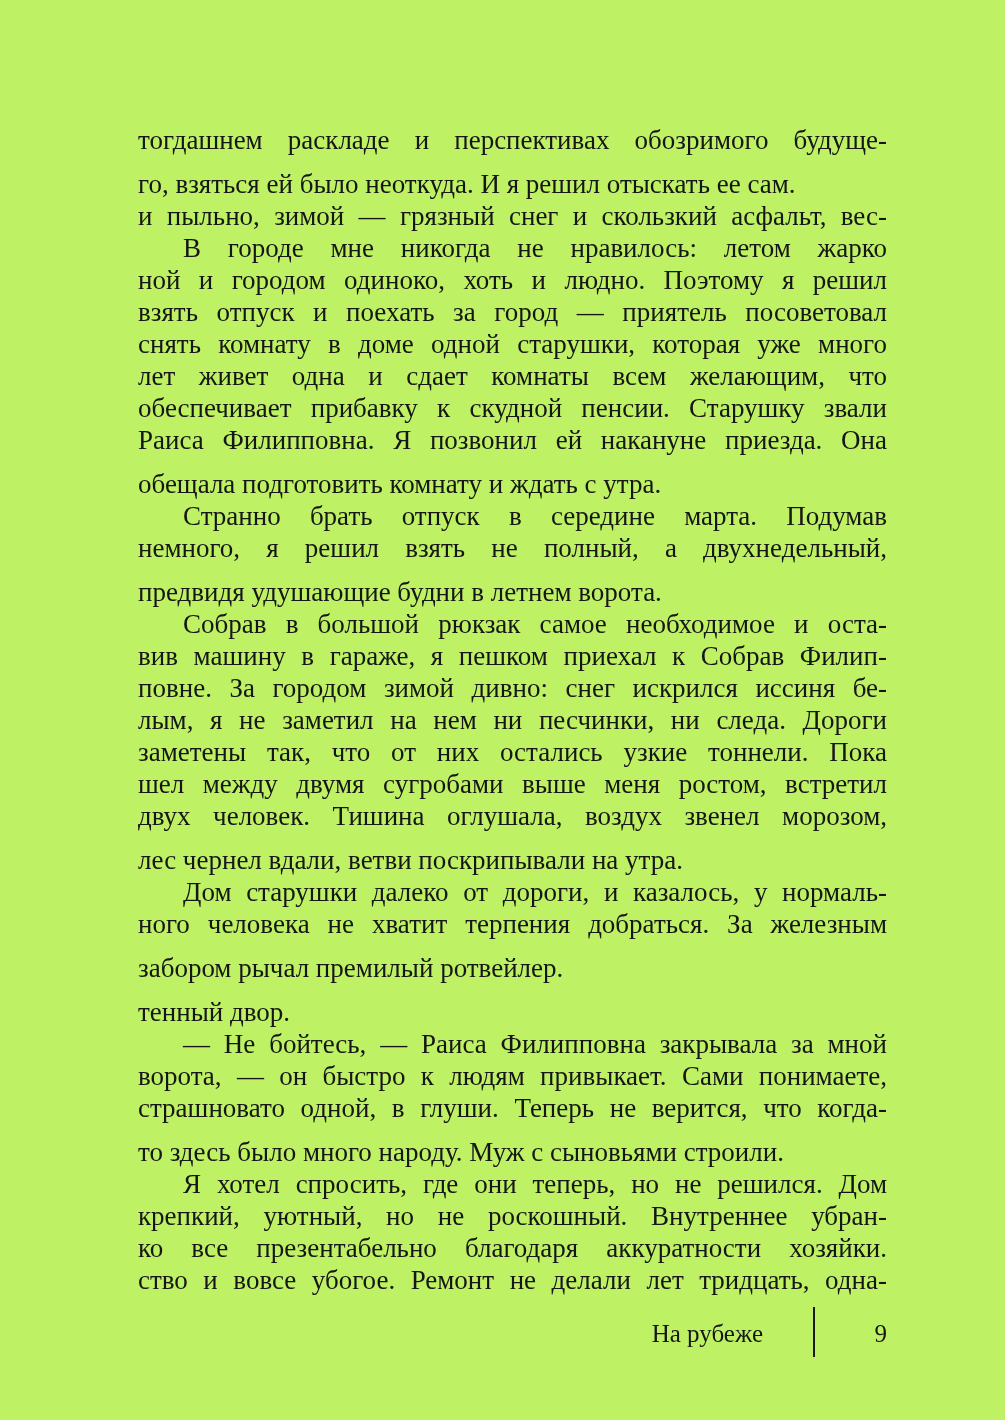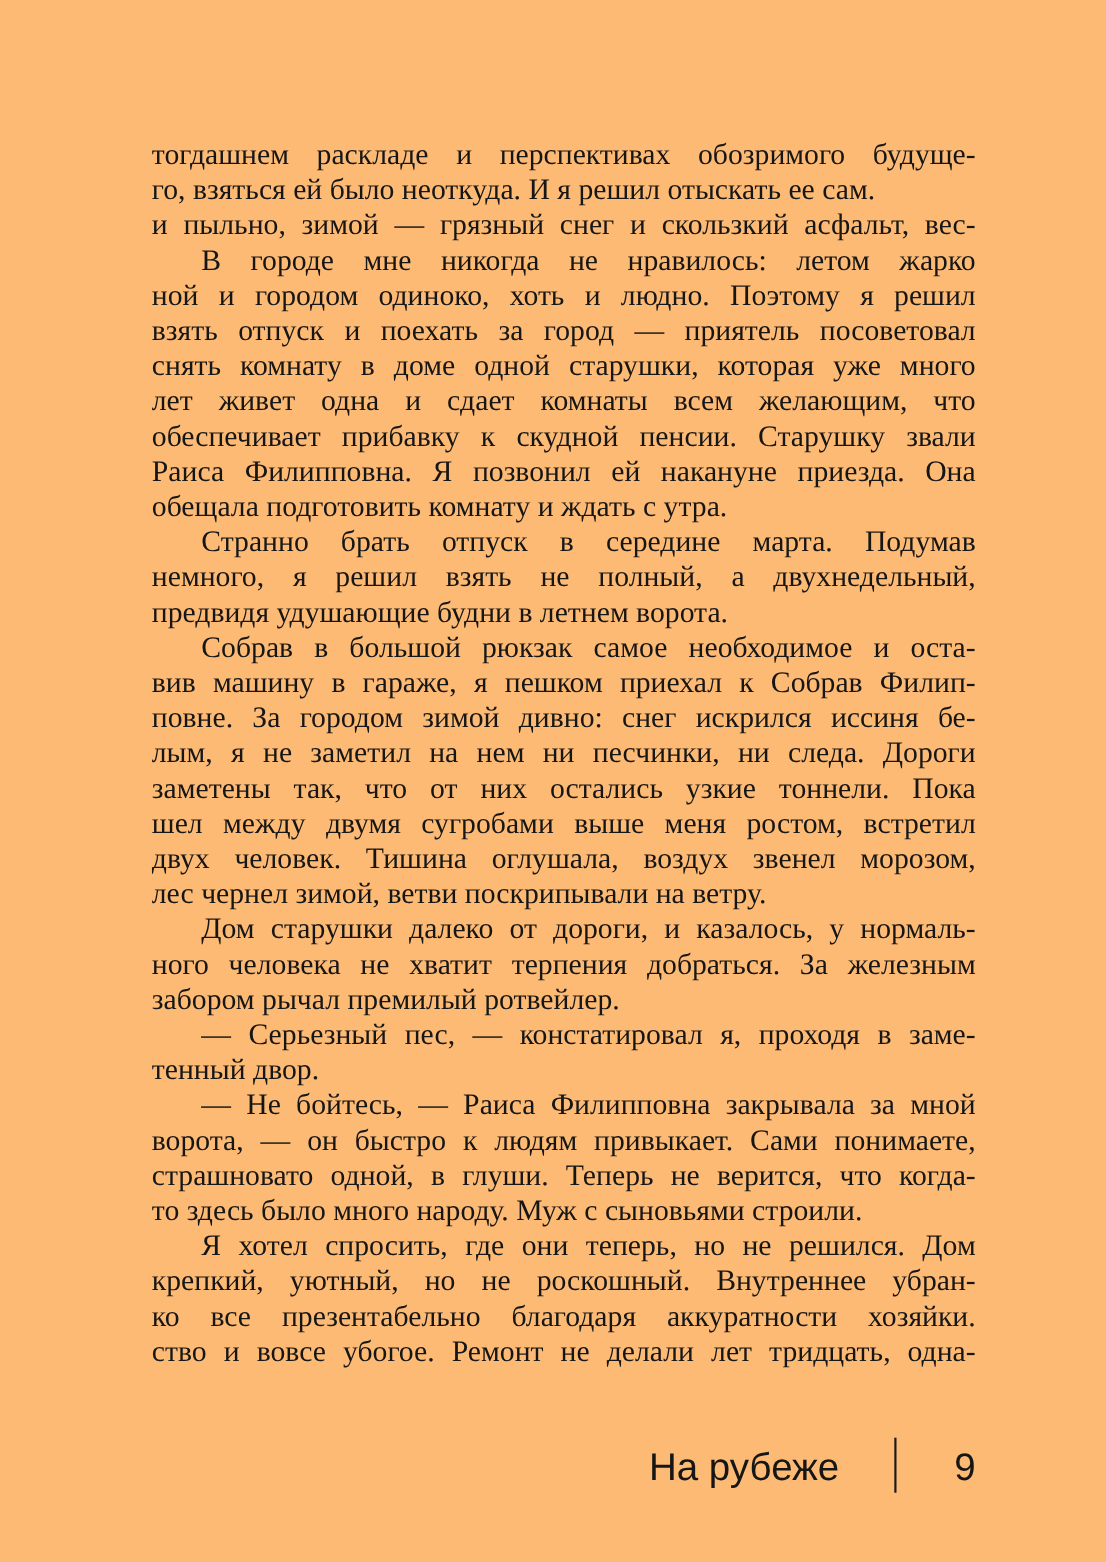--- a/index.html
+++ b/index.html
@@ -4,21 +4,21 @@
 <style>
   html, body {
     margin: 0;
     padding: 0;
     background: #ffffff;
   }
   .page {
     position: relative;
     width: 1005px;
     height: 1420px;
-    background: #fdba74;
+    background: #bef264;
     overflow: hidden;
   }
   .body-text {
     position: absolute;
     left: 138px;
     top: 124px;
     width: 749px;
     font-family: "Liberation Serif", "DejaVu Serif", serif;
     font-size: 27px;
     line-height: 32px;
@@ -29,29 +29,30 @@
     overflow: hidden;
     text-align: justify;
     text-align-last: justify;
     text-justify: inter-word;
   }
   .line.indent {
     text-indent: 45px;
   }
   .line.lastline {
     text-align-last: left;
+    margin-top: 12px;
   }
   .footer {
     position: absolute;
     left: 138px;
     top: 1300px;
     width: 749px;
     height: 70px;
-    font-family: Liberation Sans, sans-serif;
-    font-size: 35px;
+    font-family: Liberation Serif, serif;
+    font-size: 25px;
     color: #161616;
   }
   .running-title {
     position: absolute;
     top: 20px;
     right: 124px;
     line-height: 27px;
     white-space: nowrap;
   }
   .footer-divider {
@@ -88,25 +89,24 @@
       <div class="line indent">Странно брать отпуск в середине марта. Подумав</div>
       <div class="line">немного, я решил взять не полный, а двухнедельный,</div>
       <div class="line lastline">предвидя удушающие будни в летнем ворота.</div>
       <div class="line indent">Собрав в большой рюкзак самое необходимое и оста-</div>
       <div class="line">вив машину в гараже, я пешком приехал к Собрав Филип-</div>
       <div class="line">повне. За городом зимой дивно: снег искрился иссиня бе-</div>
       <div class="line">лым, я не заметил на нем ни песчинки, ни следа. Дороги</div>
       <div class="line">заметены так, что от них остались узкие тоннели. Пока</div>
       <div class="line">шел между двумя сугробами выше меня ростом, встретил</div>
       <div class="line">двух человек. Тишина оглушала, воздух звенел морозом,</div>
-      <div class="line lastline">лес чернел зимой, ветви поскрипывали на ветру.</div>
+      <div class="line lastline">лес чернел вдали, ветви поскрипывали на утра.</div>
       <div class="line indent">Дом старушки далеко от дороги, и казалось, у нормаль-</div>
       <div class="line">ного человека не хватит терпения добраться. За железным</div>
       <div class="line lastline">забором рычал премилый ротвейлер.</div>
-      <div class="line indent">— Серьезный пес, — констатировал я, проходя в заме-</div>
       <div class="line lastline">тенный двор.</div>
       <div class="line indent">— Не бойтесь, — Раиса Филипповна закрывала за мной</div>
       <div class="line">ворота, — он быстро к людям привыкает. Сами понимаете,</div>
       <div class="line">страшновато одной, в глуши. Теперь не верится, что когда-</div>
       <div class="line lastline">то здесь было много народу. Муж с сыновьями строили.</div>
       <div class="line indent">Я хотел спросить, где они теперь, но не решился. Дом</div>
       <div class="line">крепкий, уютный, но не роскошный. Внутреннее убран-</div>
       <div class="line">ко все презентабельно благодаря аккуратности хозяйки.</div>
       <div class="line">ство и вовсе убогое. Ремонт не делали лет тридцать, одна-</div>
     </div>

